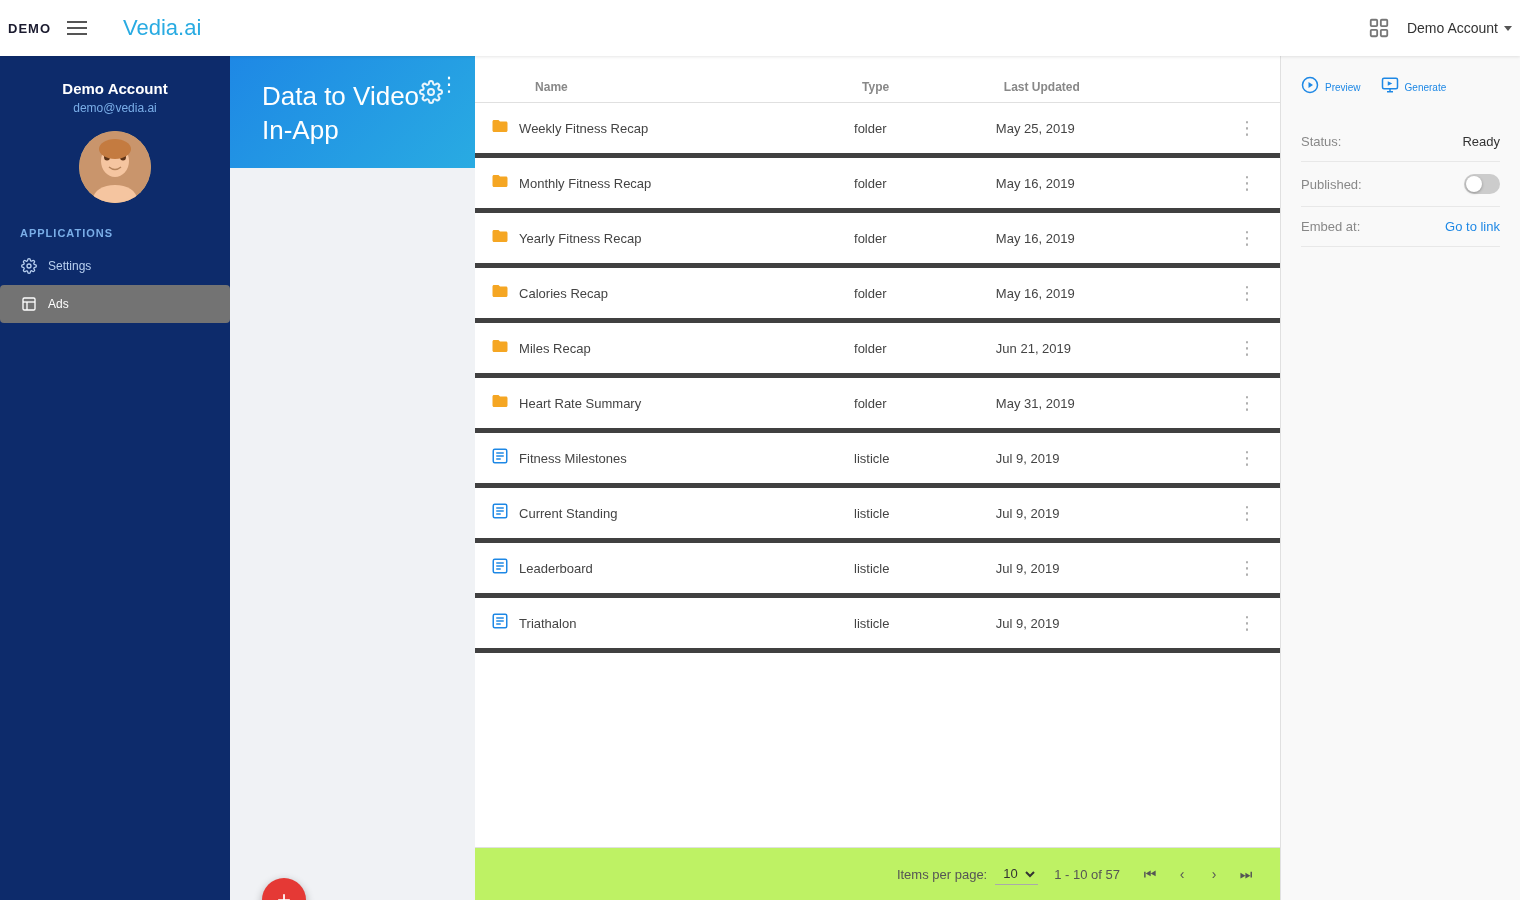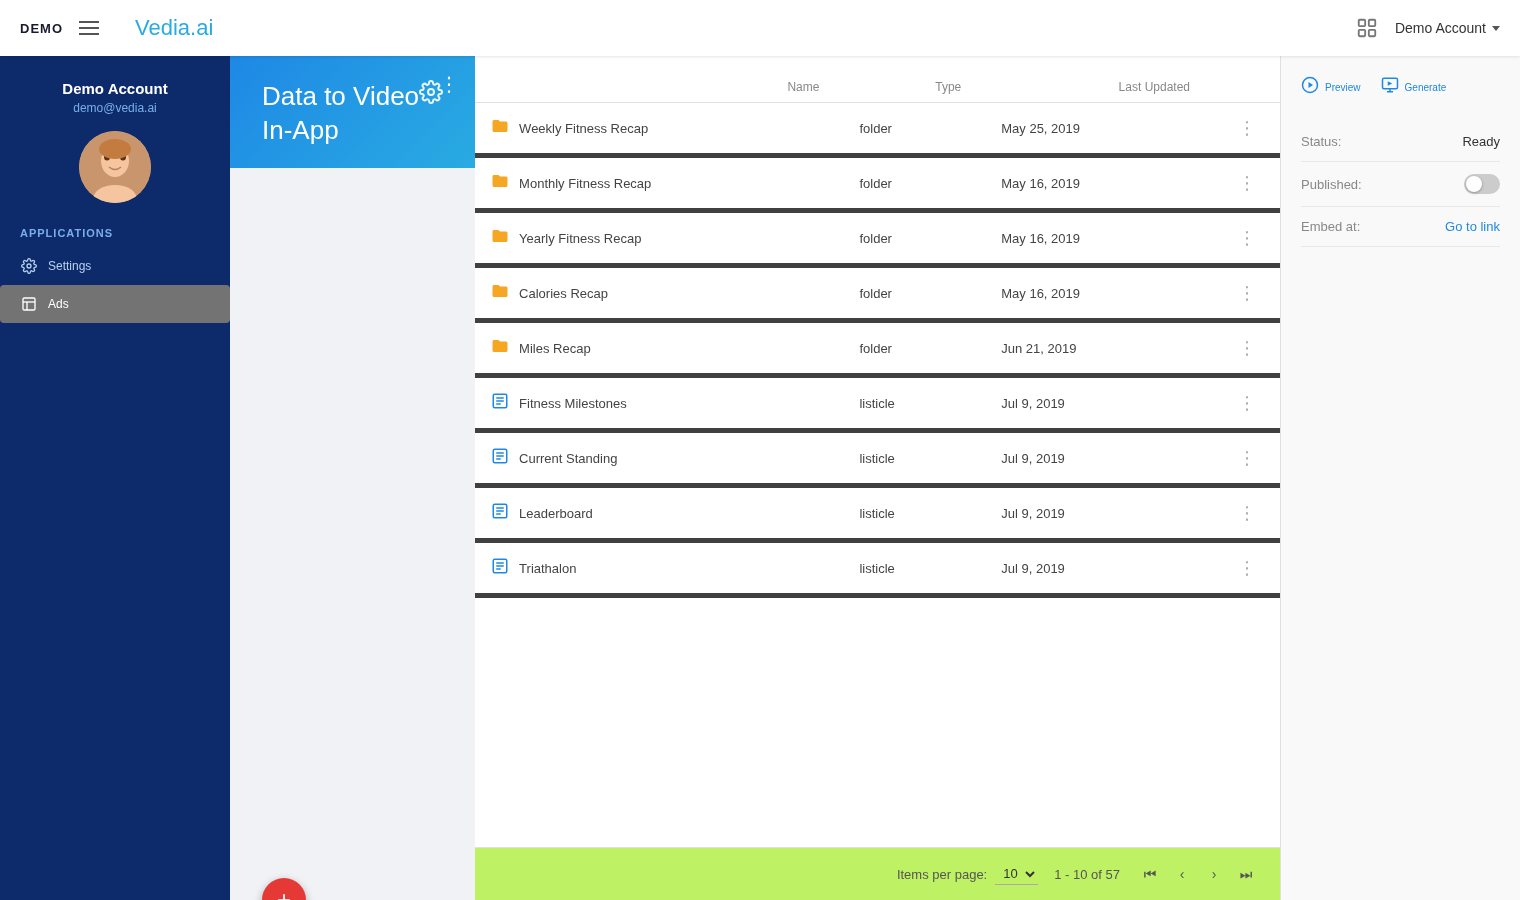--- a/index.html
+++ b/index.html
@@ -7,21 +7,21 @@
 
     
     .top-bar {
       position: fixed;
       top: 0; left: 0; right: 0;
       height: 56px;
       background: #ffffff;
       display: flex;
       align-items: center;
       justify-content: space-between;
-      padding: 0 20px;
+      padding: 0 8px;
       z-index: 100;
       box-shadow: 0 1px 3px rgba(0,0,0,0.1);
     }
     .top-bar-left { display: flex; align-items: center; gap: 16px; }
     .top-bar-demo { font-size: 13px; font-weight: 700; color: #1a1a2e; letter-spacing: 1px; }
     .top-bar-hamburger { display: flex; flex-direction: column; gap: 4px; cursor: pointer; }
     .top-bar-hamburger span { width: 20px; height: 2px; background: #555; display: block; }
     .top-bar-logo { font-size: 22px; font-weight: 300; color: #29abe2; margin-left: 20px; }
     .top-bar-right { display: flex; align-items: center; gap: 12px; }
     .top-bar-icon { width: 32px; height: 32px; display: flex; align-items: center; justify-content: center; color: #555; cursor: pointer; }
@@ -117,23 +117,23 @@
       overflow-y: auto;
       padding-top: 16px;
     }
 
     table {
       width: 100%;
       border-collapse: collapse;
     }
     thead tr th {
       padding: 8px 24px;
-      text-align: right;
+      text-align: left;
       font-size: 12px;
-      font-weight: 400;
+      font-weight: 700;
       color: #888;
       border-bottom: 1px solid #e0e0e0;
     }
     tbody tr td {
       padding: 14px 16px;
       font-size: 13px;
       color: #444;
       border-bottom: 5px solid #404040;
     }
     .cell-name { display: flex; align-items: center; gap: 10px; }
@@ -380,20 +380,33 @@
                 <td style="padding-left: 16px;">
                   <div class="cell-name">
                     <span class="folder-icon"><svg width="18" height="18" viewBox="0 0 24 24" fill="#f5a623" stroke="none">
         <path d="M10 4H4c-1.1 0-2 .9-2 2v12c0 1.1.9 2 2 2h16c1.1 0 2-.9 2-2V8c0-1.1-.9-2-2-2h-8l-2-2z"></path>
       </svg></span>
                     <span>Miles Recap</span>
                   </div>
                 </td>
                 <td>folder</td>
                 <td>Jun 21, 2019</td>
+                <td><span class="row-more">⋮</span></td>
+              </tr>
+              <tr>
+                <td style="padding-left: 16px;">
+                  <div class="cell-name">
+                    <span class="folder-icon"><svg width="18" height="18" viewBox="0 0 24 24" fill="#f5a623" stroke="none">
+        <path d="M10 4H4c-1.1 0-2 .9-2 2v12c0 1.1.9 2 2 2h16c1.1 0 2-.9 2-2V8c0-1.1-.9-2-2-2h-8l-2-2z"></path>
+      </svg></span>
+                    <span>Heart Rate Summary</span>
+                  </div>
+                </td>
+                <td>folder</td>
+                <td>May 31, 2019</td>
                 <td><span class="row-more">⋮</span></td>
               </tr>
               <tr>
                 <td style="padding-left: 16px;">
                   <div class="cell-name">
                     <span class="listicle-icon"><svg width="18" height="18" viewBox="0 0 24 24" fill="none" stroke="#1e88e5" stroke-width="2">
         <rect x="3" y="3" width="18" height="18" rx="2"></rect>
         <line x1="7" y1="8" x2="17" y2="8"></line>
         <line x1="7" y1="12" x2="17" y2="12"></line>
         <line x1="7" y1="16" x2="13" y2="16"></line>

